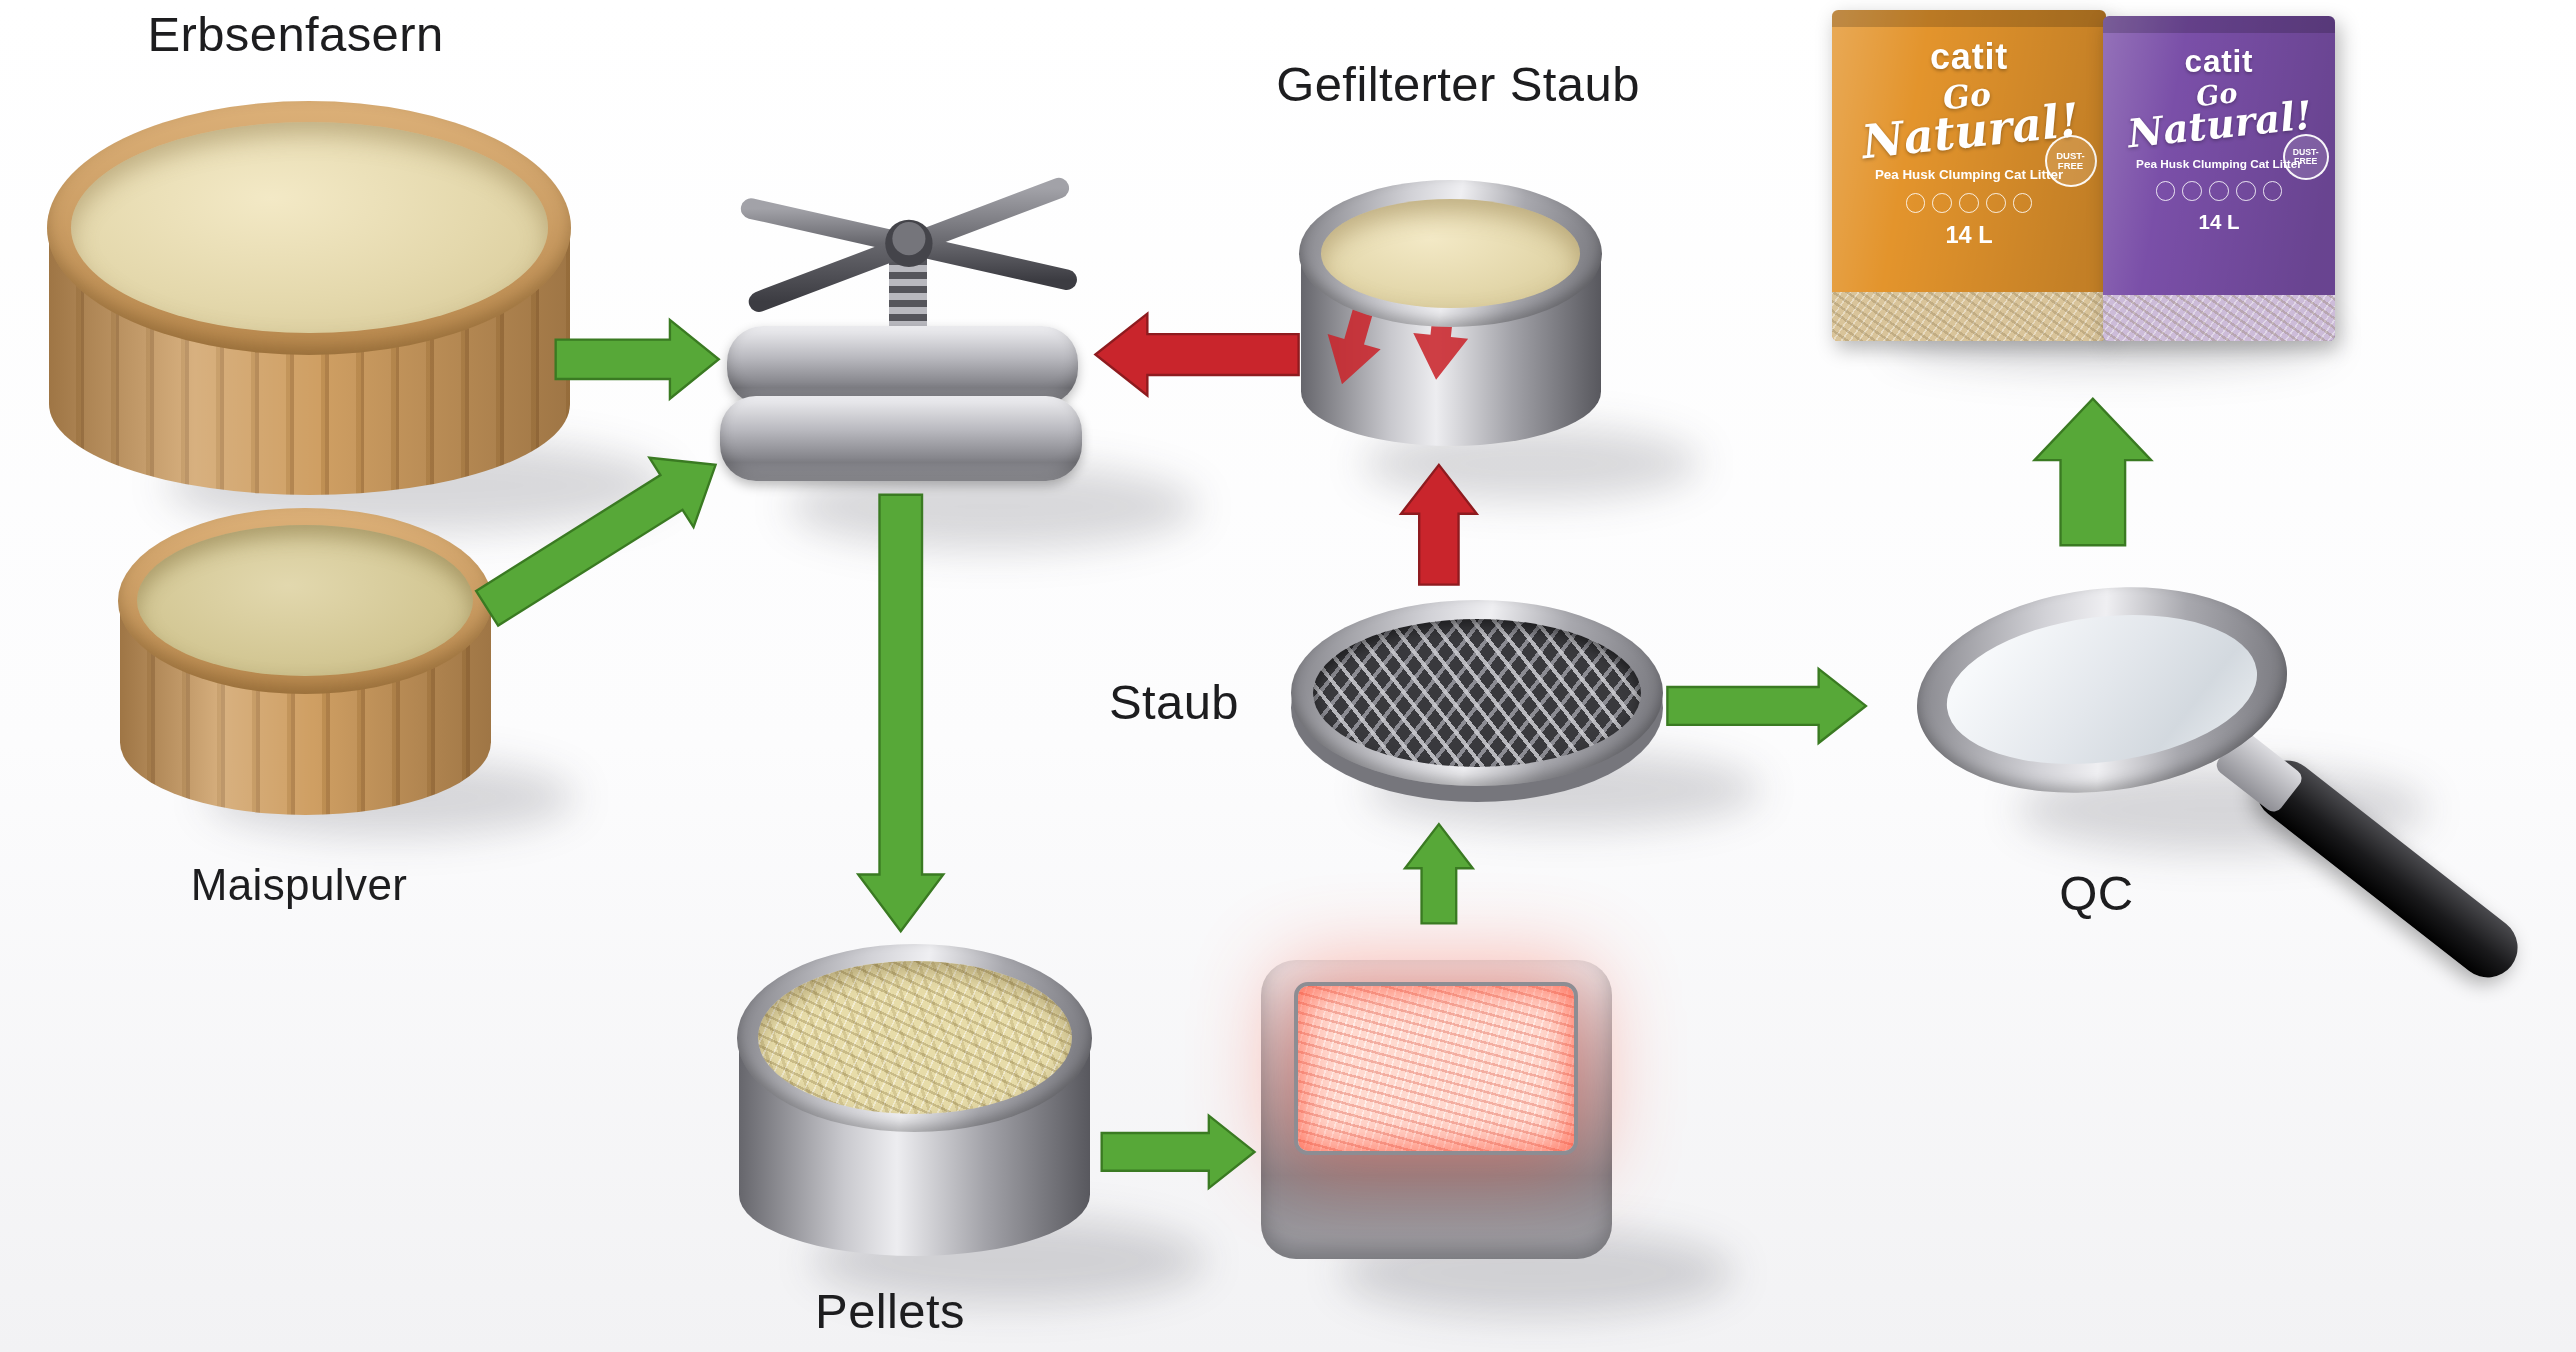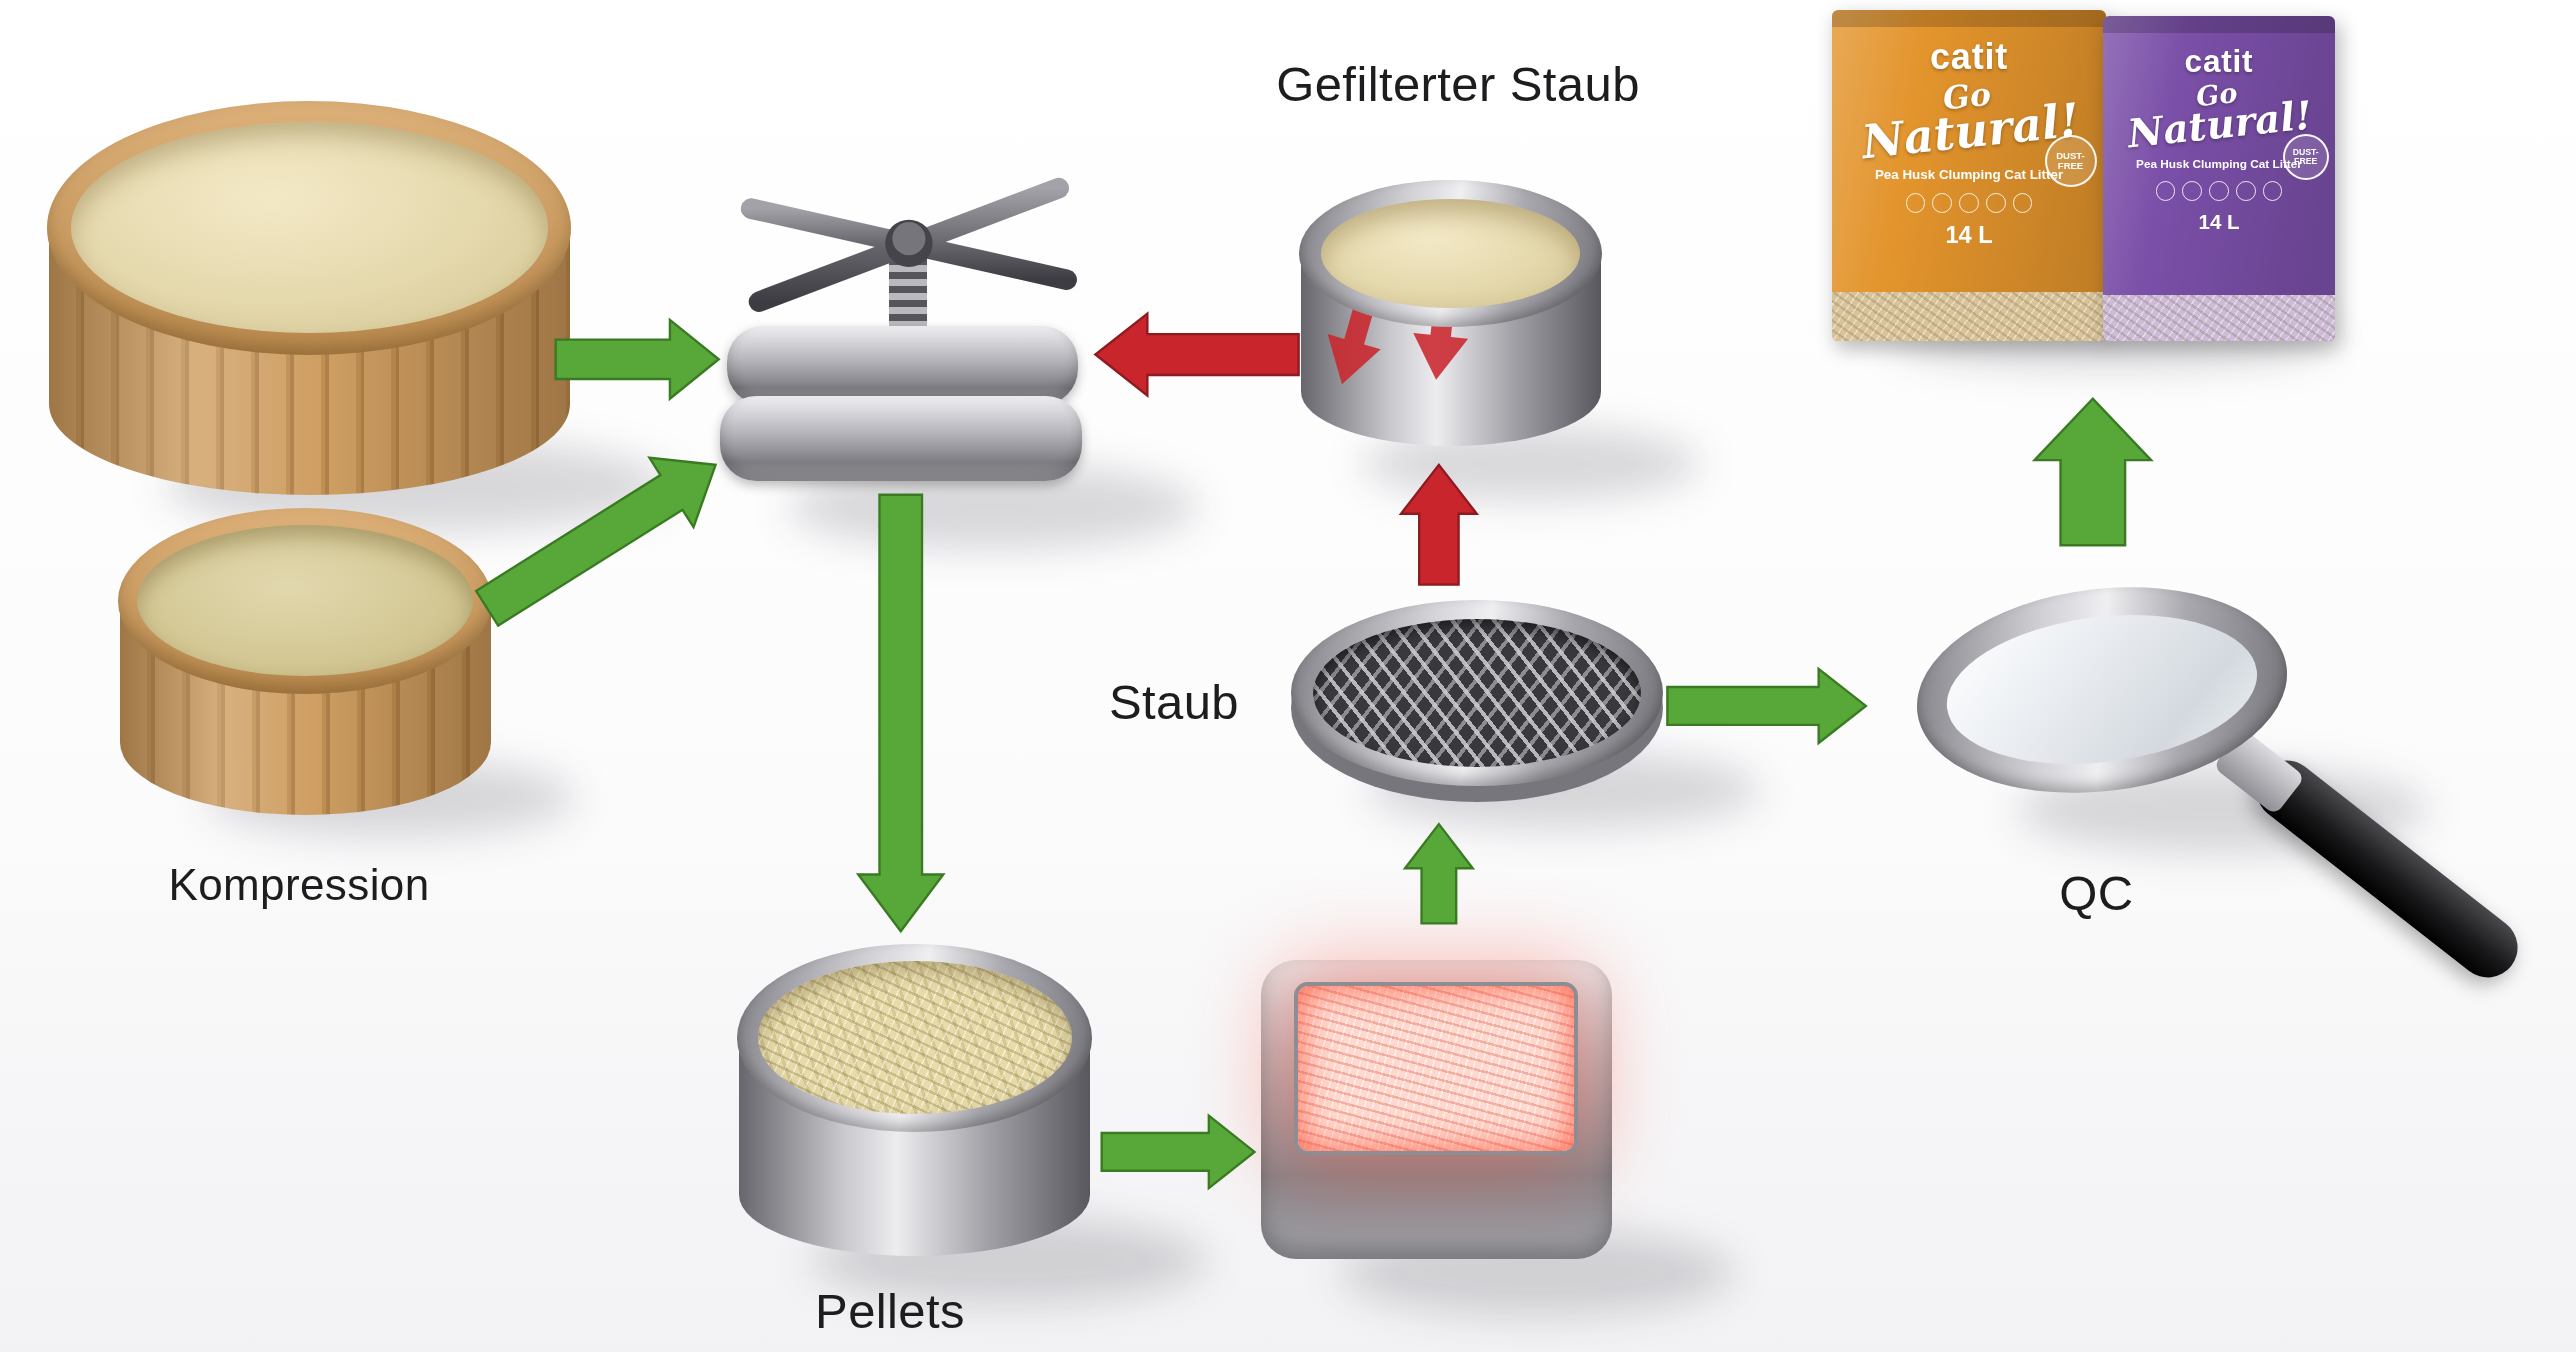--- a/index.html
+++ b/index.html
@@ -114,23 +114,24 @@
   <div class="shadow" style="left:165px;top:438px;width:504px;height:95px"></div>
   <div class="shadow" style="left:206px;top:758px;width:370px;height:79px"></div>
   <div class="shadow" style="left:788px;top:463px;width:410px;height:87px"></div>
   <div class="shadow" style="left:1362px;top:426px;width:339px;height:75px"></div>
   <div class="shadow" style="left:812px;top:1217px;width:394px;height:87px"></div>
   <div class="shadow" style="left:1340px;top:1229px;width:394px;height:87px"></div>
   <div class="shadow" style="left:1367px;top:750px;width:394px;height:79px"></div>
   <div class="shadow" style="left:2017px;top:766px;width:410px;height:87px"></div>
   <div class="shadow" style="left:1891px;top:314px;width:441px;height:55px"></div>
 
+  <div class="label" style="left:75px;top:6.3px;width:441px">Erbsenfasern</div>
   <div class="label" style="left:1206px;top:56px;width:504px">Gefilterter Staub</div>
   <div class="label label-sm" style="left:47px;top:855px;width:504px">
-    <div>Kompression</div>
+    <div>Maispulver</div>
   </div>
   <div class="label" style="left:693px;top:1283px;width:394px">Pellets</div>
   <div class="label" style="left:1056px;top:674px;width:236px">Staub</div>
   <div class="label" style="left:1994px;top:865px;width:205px">QC</div>
 
   <div class="abs" style="left:47px;top:101px;width:524px;height:398px">
     <div class="wood-body" style="left:1.6px;top:126px;width:521px;height:268px"></div>
     <div class="wood-rim" style="left:0;top:0;width:524px;height:254px"></div>
     <div class="powder powder-light" style="left:23.6px;top:20.5px;width:477px;height:211px"></div>
   </div>

